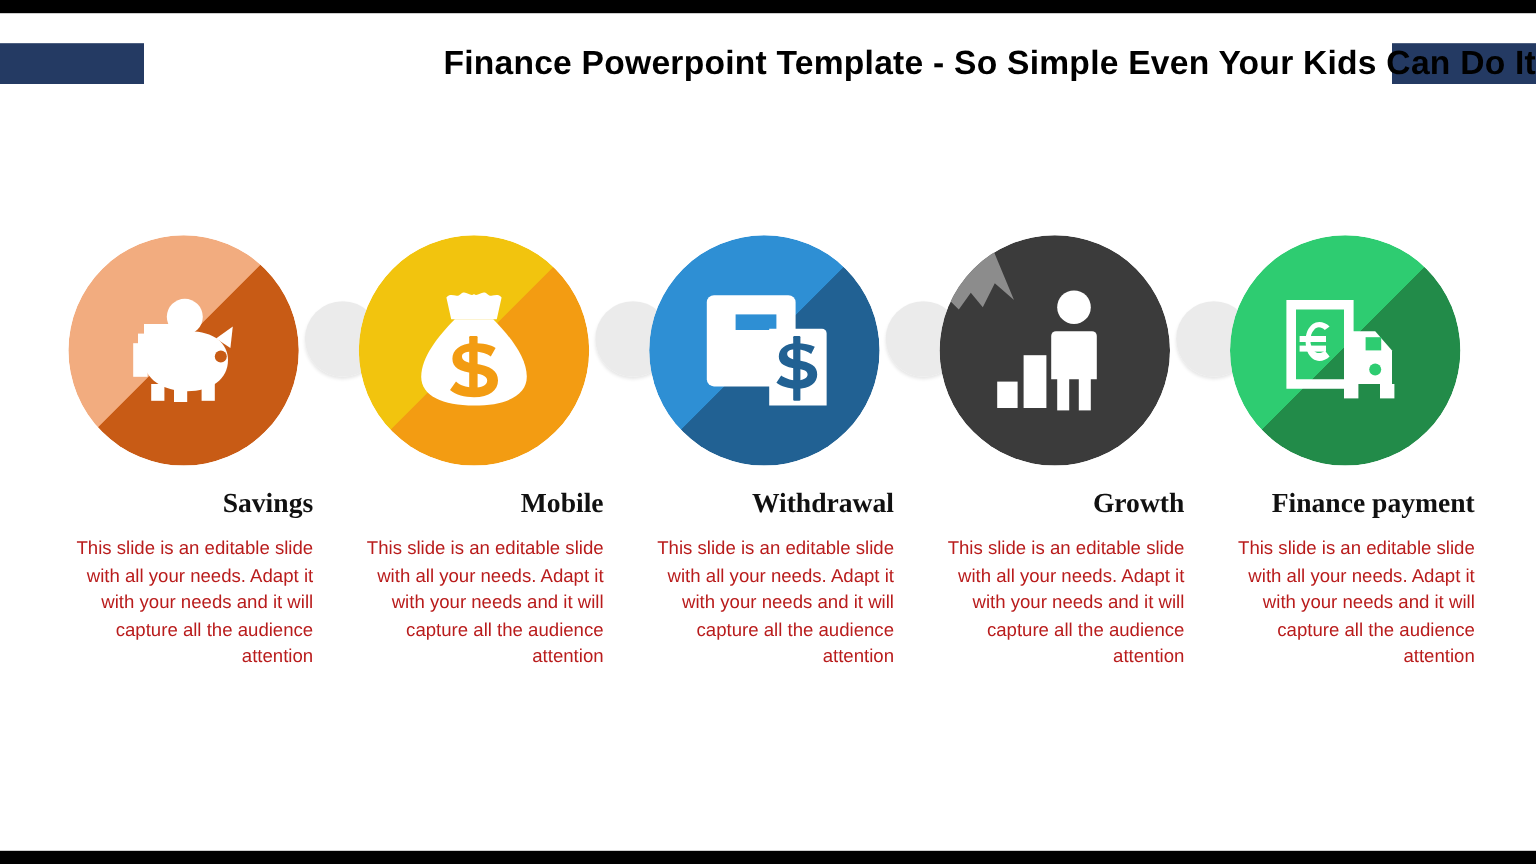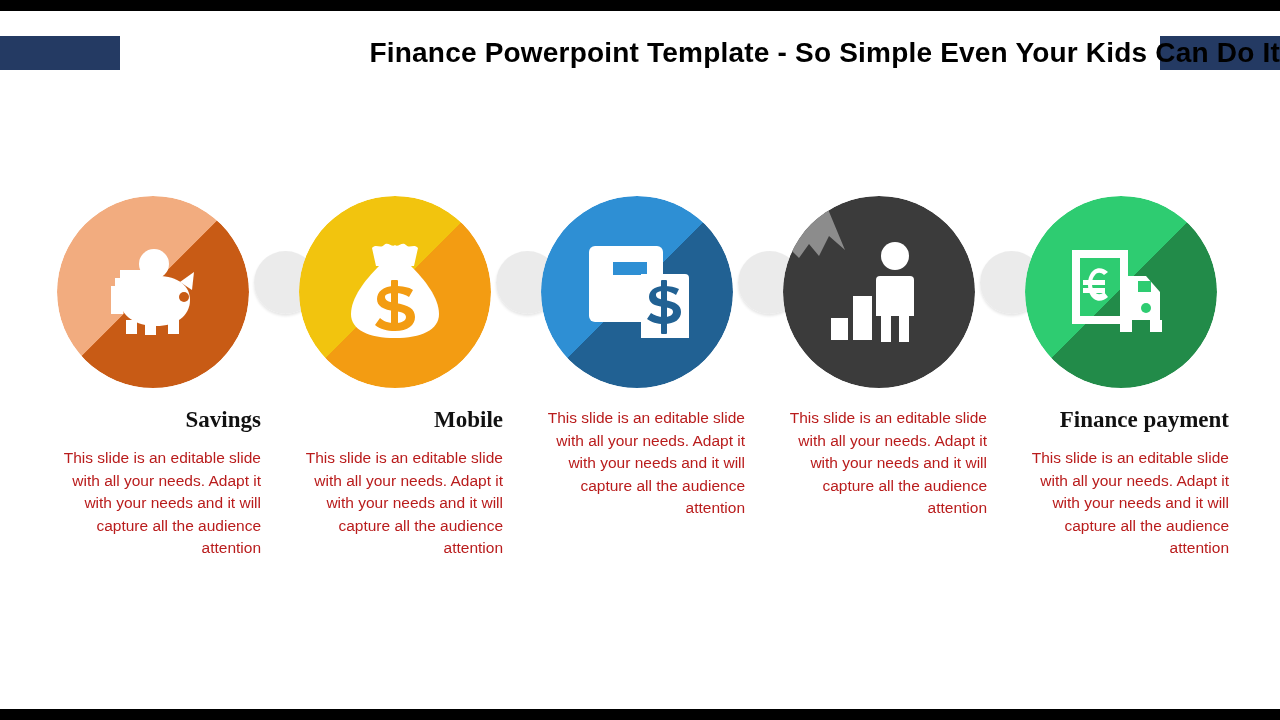--- a/index.html
+++ b/index.html
@@ -266,24 +266,26 @@
       <h3>Savings</h3>
       <p>This slide is an editable slide with all your needs. Adapt it with your needs and it will capture all the audience attention</p>
     </div>
 
     <div class="caption" style="left:287px">
       <h3>Mobile</h3>
       <p>This slide is an editable slide with all your needs. Adapt it with your needs and it will capture all the audience attention</p>
     </div>
 
     <div class="caption" style="left:529px">
+      <h3>Withdrawal</h3>
       <p>This slide is an editable slide with all your needs. Adapt it with your needs and it will capture all the audience attention</p>
     </div>
 
     <div class="caption" style="left:771px">
+      <h3>Growth</h3>
       <p>This slide is an editable slide with all your needs. Adapt it with your needs and it will capture all the audience attention</p>
     </div>
 
     <div class="caption" style="left:1013px">
       <h3>Finance payment</h3>
       <p>This slide is an editable slide with all your needs. Adapt it with your needs and it will capture all the audience attention</p>
     </div>
 
   </div>
 

